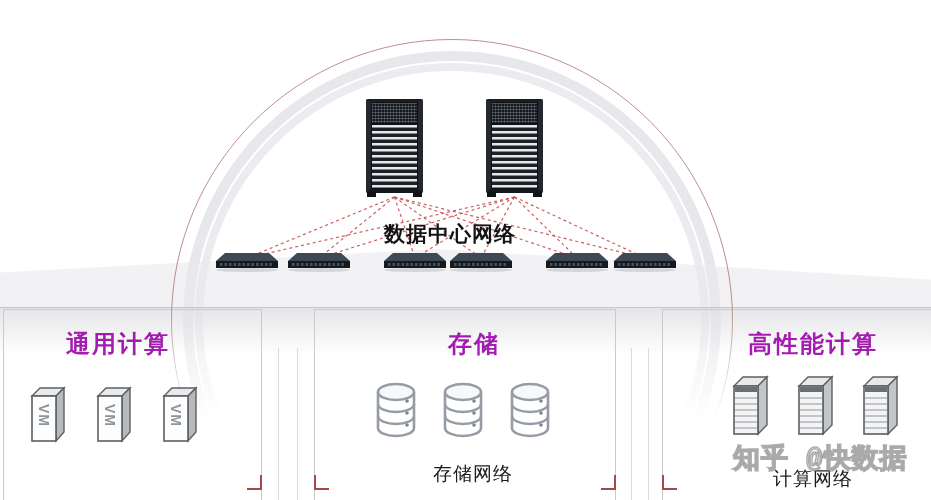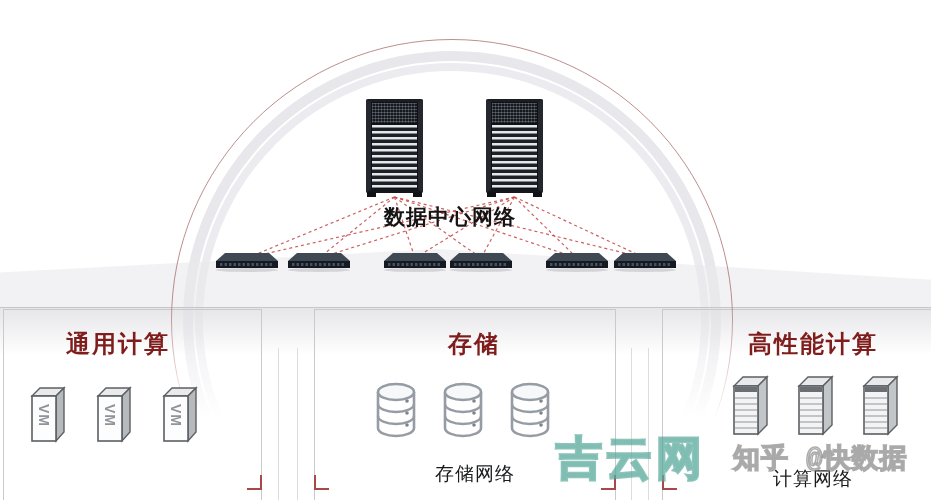--- a/index.html
+++ b/index.html
@@ -49,31 +49,31 @@
                repeating-linear-gradient(180deg,rgba(200,210,220,.28) 0 1px,transparent 1px 3px),#14171c;}
   .tower .slats{position:absolute;left:1px;right:1px;top:23px;bottom:1px;
     background:repeating-linear-gradient(180deg,#e6e7e9 0 2px,#82878d 2px 3px,#1d2126 3px 6px);}
   .tower .foot{position:absolute;bottom:-8px;width:9px;height:5px;background:#101216;}
   .tower .f1{left:-4px}.tower .f2{right:-4px}
 
   
   .switch{position:absolute;top:250px;width:66px;height:22px;z-index:5;}
 
   
-  .core-label{position:absolute;left:335px;top:203px;width:230px;text-align:center;
+  .core-label{position:absolute;left:335px;top:220px;width:230px;text-align:center;
     font-size:21px;font-weight:bold;color:#141414;letter-spacing:1px;z-index:6;white-space:nowrap;font-family:Liberation Serif, serif;}
-  .sec-title{position:absolute;top:328px;font-size:24px;font-weight:bold;color:#7f1d1d;
+  .sec-title{position:absolute;top:328px;font-size:24px;font-weight:bold;color:#a21caf;
     letter-spacing:2px;z-index:5;text-align:center;white-space:nowrap;}
   .sec-title.s1{left:3px;width:230px;}
   .sec-title.s2{left:314px;width:320px;}
   .sec-title.s3{left:662px;width:302px;}
   .net-label{position:absolute;font-size:19px;color:#1a1b1d;z-index:5;text-align:center;
     letter-spacing:1px;white-space:nowrap;}
   .net-label.n1{left:3px;width:230px;top:459px;}
-  .net-label.n2{left:324px;width:302px;top:461px;}
+  .net-label.n2{left:314px;width:302px;top:461px;padding-left:8px;}
   .net-label.n3{left:662px;width:302px;top:466px;}
 
   
   .icon-row{position:absolute;display:flex;z-index:5;}
   .icon-row.r1{left:28px;top:384px;gap:26px;}
   .icon-row.r2{left:374px;top:382px;gap:23px;}
   .icon-row.r3{left:729px;top:373px;gap:21px;}
 
   
   .wm-site{position:absolute;left:556px;top:428px;font-size:46px;font-weight:bold;letter-spacing:4px;
@@ -273,16 +273,15 @@
           <line x1="6" y1="43" x2="28" y2="43"></line>
         <line x1="6" y1="49" x2="28" y2="49"></line>
           <line x1="6" y1="55" x2="28" y2="55"></line>
       </g>
     </svg>
   </div>
 
   <div class="net-label n2">存储网络</div>
   <div class="net-label n3">计算网络</div>
 
-  <div class="wm-site">吉云网</div>
   <div class="wm-zhihu">知乎 @快数据</div>
 
 </div>
 
 </body></html>

